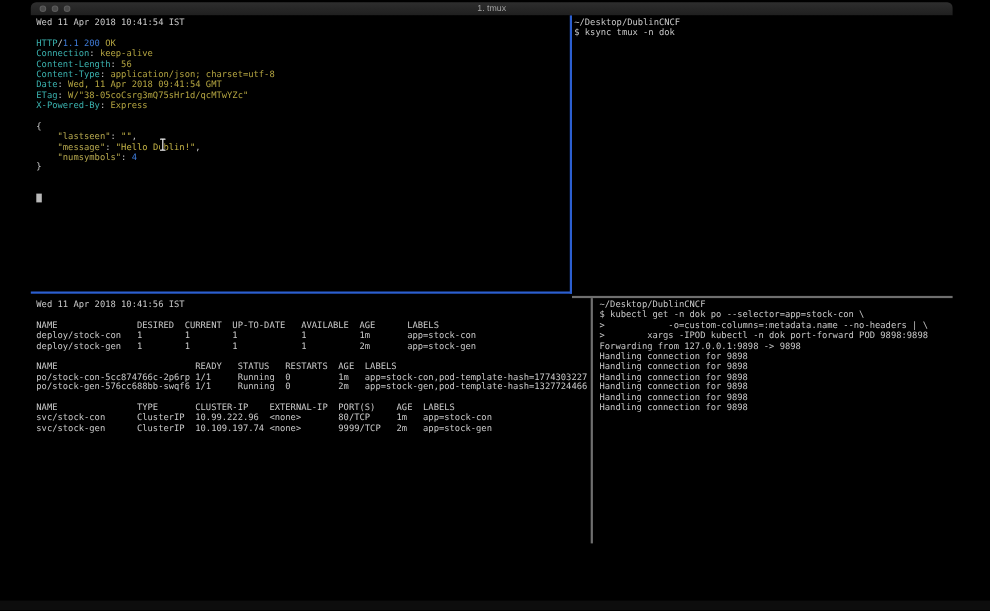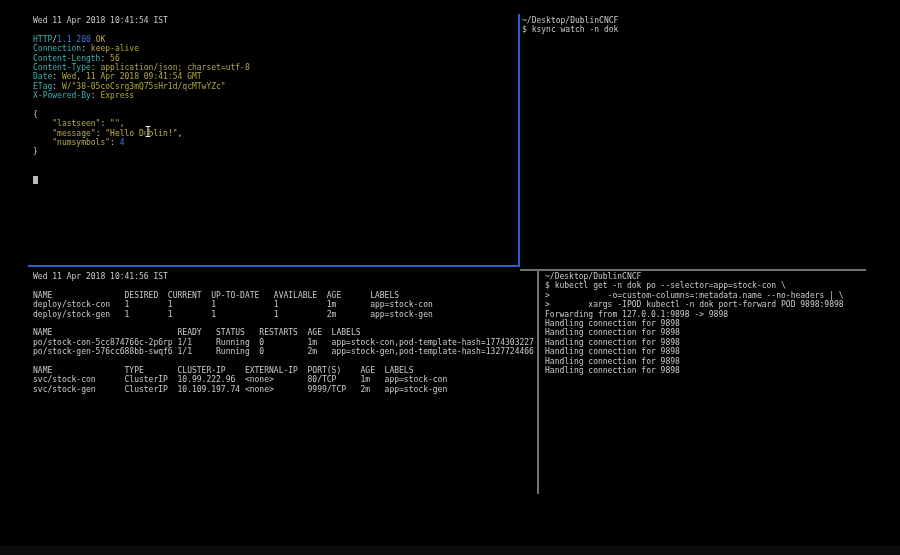--- a/index.html
+++ b/index.html
@@ -38,24 +38,32 @@
   .kube-ns{color:var(--fg);}
   .ibeam{position:absolute;left:116px;top:111px;}
   .video-strip{position:absolute;left:0;top:546px;width:900px;height:9px;background:#0d0d0d;}
 </style>
 </head>
 <body>
 
 <div class="stage">
   <div class="window">
 
+    <div class="titlebar">
+      <div class="traffic">
+        <span class="tl"></span>
+        <span class="tl"></span>
+        <span class="tl"></span>
+      </div>
+      <div class="title">1. tmux</div>
+    </div>
 
     <div class="terminal">
       <div class="pane pane-tl"><div class="tline"><span style="color: rgb(201, 201, 201);">Wed 11 Apr 2018 10:41:54 IST</span></div><div class="tline"><span style="color: rgb(201, 201, 201);"></span></div><div class="tline"><span style="color: rgb(58, 177, 174);">HTTP</span><span style="color: rgb(201, 201, 201);">/</span><span style="color: rgb(62, 123, 216);">1.1 200</span><span style="color: rgb(201, 201, 201);"> </span><span style="color: rgb(179, 164, 65);">OK</span></div><div class="tline"><span style="color: rgb(58, 177, 174);">Connection</span><span style="color: rgb(201, 201, 201);">: </span><span style="color: rgb(179, 164, 65);">keep-alive</span></div><div class="tline"><span style="color: rgb(58, 177, 174);">Content-Length</span><span style="color: rgb(201, 201, 201);">: </span><span style="color: rgb(179, 164, 65);">56</span></div><div class="tline"><span style="color: rgb(58, 177, 174);">Content-Type</span><span style="color: rgb(201, 201, 201);">: </span><span style="color: rgb(179, 164, 65);">application/json; charset=utf-8</span></div><div class="tline"><span style="color: rgb(58, 177, 174);">Date</span><span style="color: rgb(201, 201, 201);">: </span><span style="color: rgb(179, 164, 65);">Wed, 11 Apr 2018 09:41:54 GMT</span></div><div class="tline"><span style="color: rgb(58, 177, 174);">ETag</span><span style="color: rgb(201, 201, 201);">: </span><span style="color: rgb(179, 164, 65);">W/"38-05coCsrg3mQ75sHr1d/qcMTwYZc"</span></div><div class="tline"><span style="color: rgb(58, 177, 174);">X-Powered-By</span><span style="color: rgb(201, 201, 201);">: </span><span style="color: rgb(179, 164, 65);">Express</span></div><div class="tline"><span style="color: rgb(201, 201, 201);"></span></div><div class="tline"><span style="color: rgb(201, 201, 201);">{</span></div><div class="tline"><span style="color: rgb(201, 201, 201);">    </span><span style="color: rgb(183, 169, 79);">"lastseen"</span><span style="color: rgb(201, 201, 201);">: </span><span style="color: rgb(198, 181, 71);">""</span><span style="color: rgb(201, 201, 201);">,</span></div><div class="tline"><span style="color: rgb(201, 201, 201);">    </span><span style="color: rgb(183, 169, 79);">"message"</span><span style="color: rgb(201, 201, 201);">: </span><span style="color: rgb(198, 181, 71);">"Hello Dublin!"</span><span style="color: rgb(201, 201, 201);">,</span></div><div class="tline"><span style="color: rgb(201, 201, 201);">    </span><span style="color: rgb(183, 169, 79);">"numsymbols"</span><span style="color: rgb(201, 201, 201);">: </span><span style="color: rgb(62, 123, 216);">4</span></div><div class="tline"><span style="color: rgb(201, 201, 201);">}</span></div><div class="tline"><span style="color: rgb(201, 201, 201);"></span></div><div class="tline"><span style="color: rgb(201, 201, 201);"></span></div><div class="tline"><span class="block-cursor">&nbsp;</span></div></div>
-      <div class="pane pane-tr"><div class="tline"><span style="color: rgb(201, 201, 201);">~/Desktop/DublinCNCF</span></div><div class="tline"><span style="color: rgb(201, 201, 201);">$ ksync watch -n dok</span></div></div>
+      <div class="pane pane-tr"><div class="tline"><span style="color: rgb(201, 201, 201);">~/Desktop/DublinCNCF</span></div><div class="tline"><span style="color: rgb(201, 201, 201);">$ ksync tmux -n dok</span></div></div>
       <div class="pane pane-bl"><div class="tline"><span style="color: rgb(201, 201, 201);">Wed 11 Apr 2018 10:41:56 IST</span></div><div class="tline"><span style="color: rgb(201, 201, 201);"></span></div><div class="tline"><span style="color: rgb(201, 201, 201);">NAME               DESIRED  CURRENT  UP-TO-DATE   AVAILABLE  AGE      LABELS</span></div><div class="tline"><span style="color: rgb(201, 201, 201);">deploy/stock-con   1        1        1            1          1m       app=stock-con</span></div><div class="tline"><span style="color: rgb(201, 201, 201);">deploy/stock-gen   1        1        1            1          2m       app=stock-gen</span></div><div class="tline"><span style="color: rgb(201, 201, 201);"></span></div><div class="tline"><span style="color: rgb(201, 201, 201);">NAME                          READY   STATUS   RESTARTS  AGE  LABELS</span></div><div class="tline"><span style="color: rgb(201, 201, 201);">po/stock-con-5cc874766c-2p6rp 1/1     Running  0         1m   app=stock-con,pod-template-hash=1774303227</span></div><div class="tline"><span style="color: rgb(201, 201, 201);">po/stock-gen-576cc688bb-swqf6 1/1     Running  0         2m   app=stock-gen,pod-template-hash=1327724466</span></div><div class="tline"><span style="color: rgb(201, 201, 201);"></span></div><div class="tline"><span style="color: rgb(201, 201, 201);">NAME               TYPE       CLUSTER-IP    EXTERNAL-IP  PORT(S)    AGE  LABELS</span></div><div class="tline"><span style="color: rgb(201, 201, 201);">svc/stock-con      ClusterIP  10.99.222.96  &lt;none&gt;       80/TCP     1m   app=stock-con</span></div><div class="tline"><span style="color: rgb(201, 201, 201);">svc/stock-gen      ClusterIP  10.109.197.74 &lt;none&gt;       9999/TCP   2m   app=stock-gen</span></div></div>
       <div class="pane pane-br"><div class="tline"><span style="color: rgb(201, 201, 201);">~/Desktop/DublinCNCF</span></div><div class="tline"><span style="color: rgb(201, 201, 201);">$ kubectl get -n dok po --selector=app=stock-con \</span></div><div class="tline"><span style="color: rgb(201, 201, 201);">&gt;            -o=custom-columns=:metadata.name --no-headers | \</span></div><div class="tline"><span style="color: rgb(201, 201, 201);">&gt;        xargs -IPOD kubectl -n dok port-forward POD 9898:9898</span></div><div class="tline"><span style="color: rgb(201, 201, 201);">Forwarding from 127.0.0.1:9898 -&gt; 9898</span></div><div class="tline"><span style="color: rgb(201, 201, 201);">Handling connection for 9898</span></div><div class="tline"><span style="color: rgb(201, 201, 201);">Handling connection for 9898</span></div><div class="tline"><span style="color: rgb(201, 201, 201);">Handling connection for 9898</span></div><div class="tline"><span style="color: rgb(201, 201, 201);">Handling connection for 9898</span></div><div class="tline"><span style="color: rgb(201, 201, 201);">Handling connection for 9898</span></div><div class="tline"><span style="color: rgb(201, 201, 201);">Handling connection for 9898</span></div></div>
 
       <div class="divider divider-v-active"></div>
       <div class="divider divider-h-active"></div>
       <div class="divider divider-h-inactive"></div>
       <div class="divider divider-v-inactive"></div>
 
       <svg class="ibeam" width="8" height="13" viewBox="0 0 8 13">
         <g stroke="#000" stroke-width="2.6" fill="none" stroke-linecap="round">

